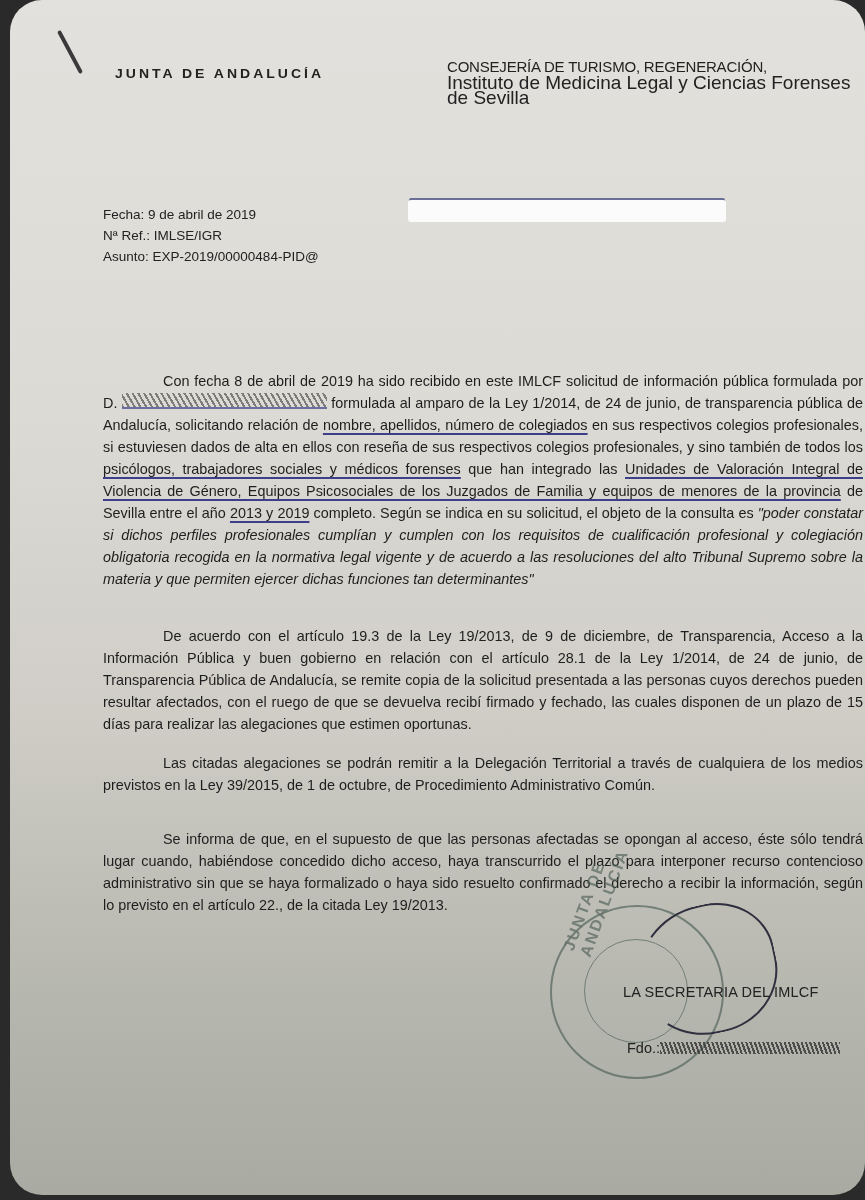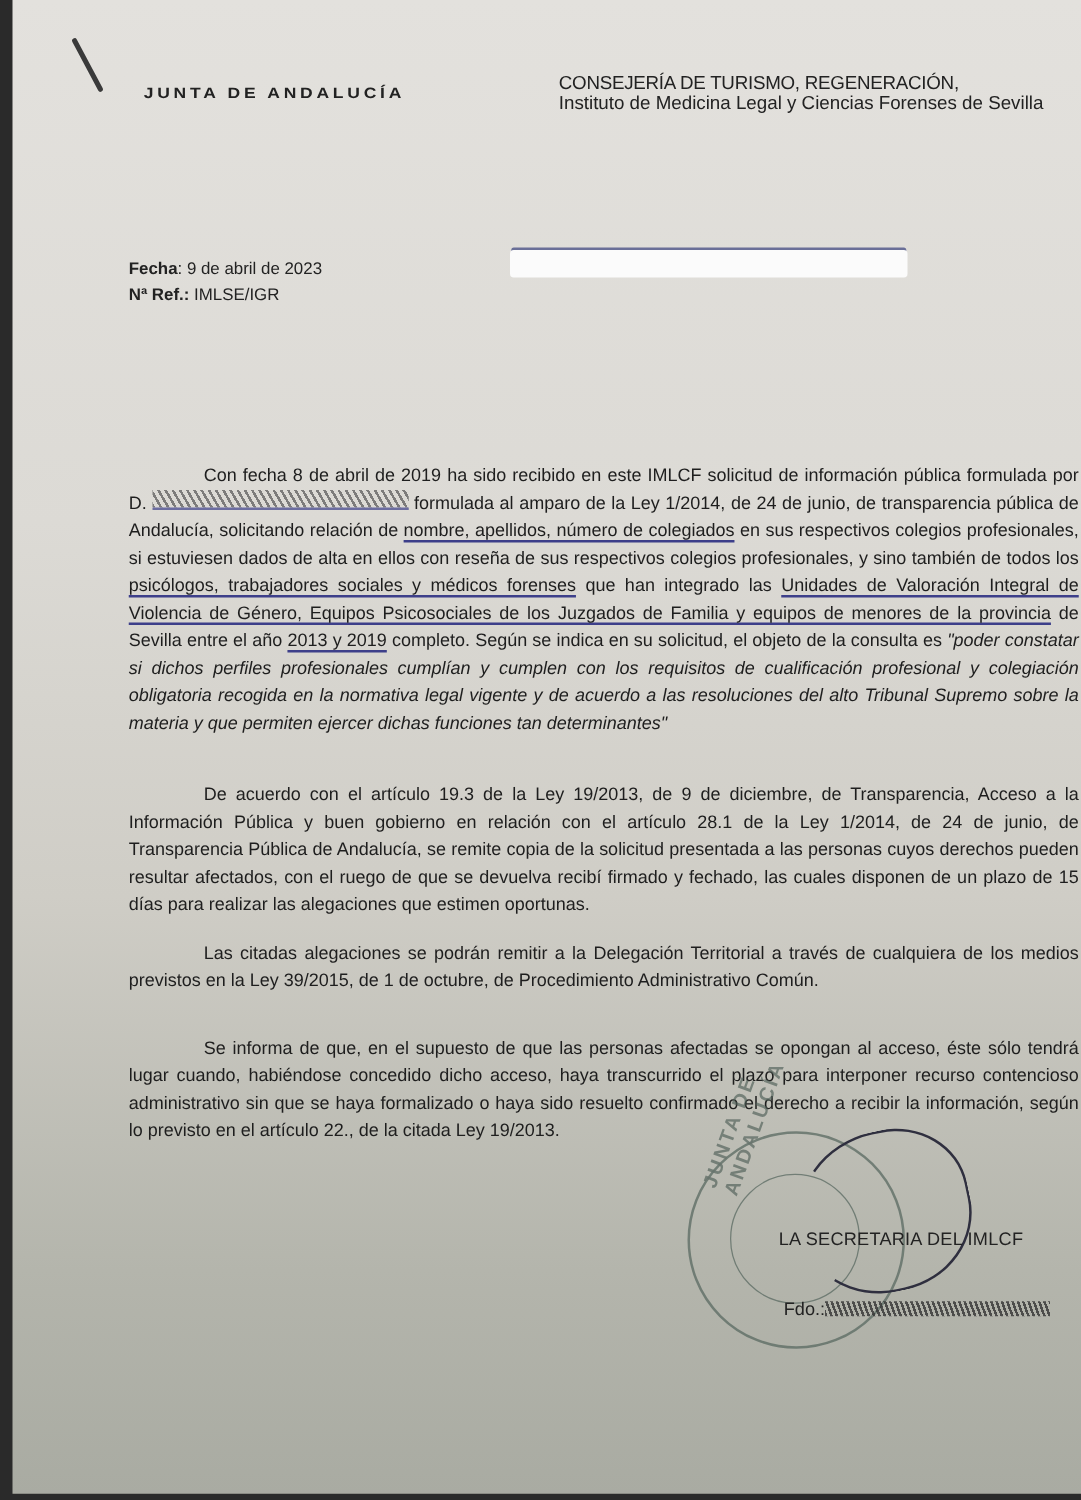--- a/index.html
+++ b/index.html
@@ -6,38 +6,39 @@
     body {
       width: 865px; height: 1200px; overflow: hidden;
       background: #2a2a2a;
       font-family: "Liberation Sans", sans-serif;
       position: relative;
     }
     .paper {
       position: absolute; left: 10px; top: 0; width: 855px; height: 1195px;
       background: linear-gradient(180deg, #e3e1dd 0%, #dcdad5 35%, #cfcdc6 60%, #b4b5ac 85%, #a9aba2 100%);
       overflow: hidden;
+      border-radius: 32px;
     }
     .pen-mark {
       position: absolute; left: 58px; top: 28px; width: 4px; height: 48px;
       background: #3a3a3a; border-radius: 2px; transform: rotate(-28deg);
     }
     .hdr-left {
       position: absolute; left: 105px; top: 66px; font-size: 14px; font-weight: bold;
       letter-spacing: 3px; color: #222; transform: scaleY(0.85);
     }
     .hdr-right {
       position: absolute; left: 437px; top: 58px; color: #222;
     }
     .hdr-right .l1, .hdr-right .l2 { font-size: 15px; font-weight: normal; line-height: 17px; letter-spacing: -0.2px; }
-    .hdr-right .l3 { font-size: 15px; line-height: 15px; }
+    .hdr-right .l3 { font-size: 19px; line-height: 15px; }
     .meta {
       position: absolute; left: 93px; top: 204px; font-size: 13.5px; color: #222; line-height: 21px;
     }
-    .meta b { font-weight: bold; }
+    .meta b { font-weight: normal; }
     .recipient {
       position: absolute; left: 437px; top: 218px; font-size: 14.5px; color: #222; line-height: 21px;
     }
     .redact-white {
       position: absolute; left: 398px; top: 200px; width: 318px; height: 22px;
       background: #fbfbfb; border-radius: 3px;
       box-shadow: 0 -3px 0 -1px #6a6f98;
     }
     .body-text {
       position: absolute; left: 93px; width: 760px; font-size: 14.4px; color: #1e1e1e;
@@ -90,22 +91,23 @@
   <div class="pen-mark"></div>
 
   <div class="hdr-left">JUNTA DE ANDALUCÍA</div>
 
   <div class="hdr-right">
     <div class="l1">CONSEJERÍA DE TURISMO, REGENERACIÓN,</div>
     <div class="l3">Instituto de Medicina Legal y Ciencias Forenses de Sevilla</div>
   </div>
 
   <div class="meta">
-    <div><b>Fecha</b><span>: 9 de abril de 2023</span></div>
+    <div><b>Fecha</b><span>: 9 de abril de 2019</span></div>
     <div><b>Nª Ref.:</b><span> IMLSE/IGR</span></div>
+    <div><b>Asunto:</b><span> EXP-2019/00000484-PID@</span></div>
   </div>
 
   <div class="redact-white"></div>
 
   <div class="body-text indent p1"><span>Con fecha 8 de abril de 2019 ha sido recibido en este IMLCF solicitud de información pública formulada por D. </span><span class="scribble"></span><span> formulada al amparo de la Ley 1/2014, de 24 de junio, de transparencia pública de Andalucía, solicitando relación de </span><span class="u">nombre, apellidos, número de colegiados</span><span> en sus respectivos colegios profesionales, si estuviesen dados de alta en ellos con reseña de sus respectivos colegios profesionales, y sino también de todos los </span><span class="u">psicólogos, trabajadores sociales y médicos forenses</span><span> que han integrado las </span><span class="u">Unidades de Valoración Integral de Violencia de Género, Equipos Psicosociales de los Juzgados de Familia y equipos de menores de la provincia</span><span> de Sevilla entre el año </span><span class="u">2013 y 2019</span><span> completo. Según se indica en su solicitud, el objeto de la consulta es </span><span class="it">"poder constatar si dichos perfiles profesionales cumplían y cumplen con los requisitos de cualificación profesional y colegiación obligatoria recogida en la normativa legal vigente y de acuerdo a las resoluciones del alto Tribunal Supremo sobre la materia y que permiten ejercer dichas funciones tan determinantes"</span></div>
 
   <div class="body-text indent p2">De acuerdo con el artículo 19.3 de la Ley 19/2013, de 9 de diciembre, de Transparencia, Acceso a la Información Pública y buen gobierno en relación con el artículo 28.1 de la Ley 1/2014, de 24 de junio, de Transparencia Pública de Andalucía, se remite copia de la solicitud presentada a las personas cuyos derechos pueden resultar afectados, con el ruego de que se devuelva recibí firmado y fechado, las cuales disponen de un plazo de 15 días para realizar las alegaciones que estimen oportunas.</div>
   <div class="body-text indent p3">Las citadas alegaciones se podrán remitir a la Delegación Territorial a través de cualquiera de los medios previstos en la Ley 39/2015, de 1 de octubre, de Procedimiento Administrativo Común.</div>
   <div class="body-text indent p4">Se informa de que, en el supuesto de que las personas afectadas se opongan al acceso, éste sólo tendrá lugar cuando, habiéndose concedido dicho acceso, haya transcurrido el plazo para interponer recurso contencioso administrativo sin que se haya formalizado o haya sido resuelto confirmado el derecho a recibir la información, según lo previsto en el artículo 22., de la citada Ley 19/2013.</div>
 

